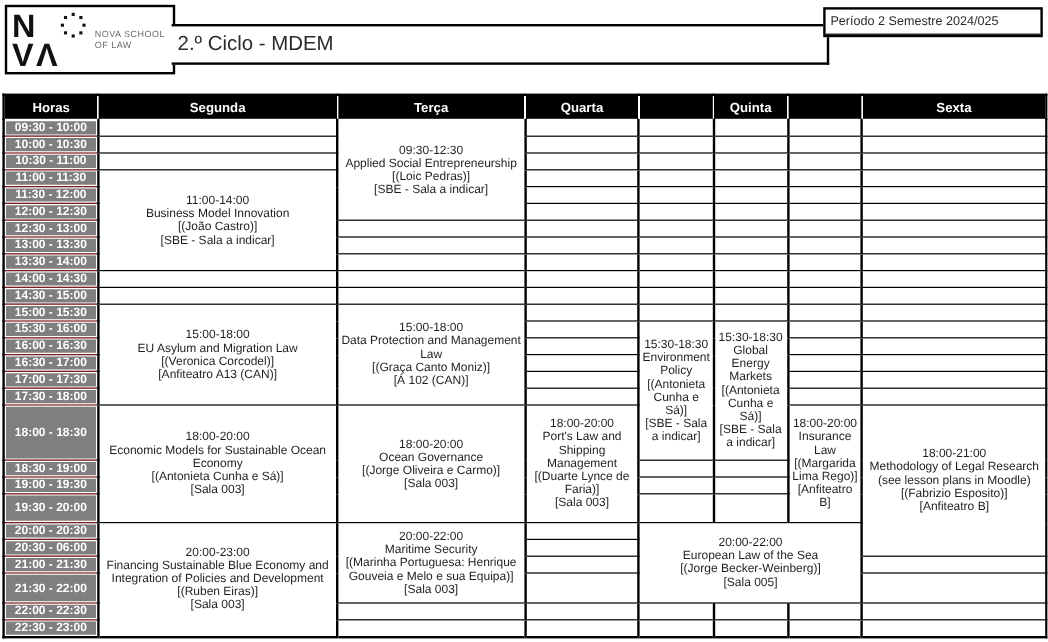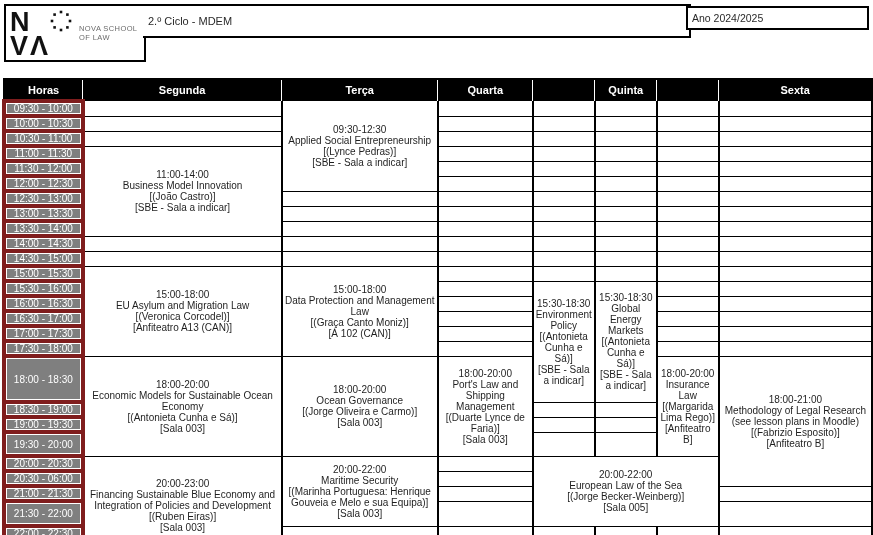--- a/index.html
+++ b/index.html
@@ -7,43 +7,43 @@
     width:873px;height:535px;position:relative;background:#fff;
     font-family:"Liberation Sans",sans-serif;color:#1a1a1a;overflow:hidden;
   }
   
   .logo-box{
     position:absolute;left:4px;top:4px;width:135px;height:54px;
     border:2px solid #000;background:#fff;display:flex;align-items:center;gap:4px;padding-left:3px;
   }
   .logo-text{font-size:7.5px;line-height:9px;color:#6b6b6b;letter-spacing:.4px;}
   .program-cell{
-    position:absolute;left:143px;top:4px;width:541px;height:30px;
+    position:absolute;left:143px;top:20px;width:541px;height:30px;
     border:2px solid #000;border-left:none;display:flex;align-items:center;
-    padding-left:5px;font-size:11px;color:#2a2a2a;background:#fff;
+    padding-left:5px;font-size:17px;color:#2a2a2a;background:#fff;
   }
   .period-box{
     position:absolute;left:686px;top:6px;width:179px;border:2px solid #000;background:#fff;
   }
   .period-row{height:20px;font-size:10.5px;color:#2a2a2a;display:flex;align-items:center;padding-left:4px;}
   .period-row.first{border-bottom:1.5px solid #000;}
   
   table.schedule{
     position:absolute;left:2px;top:78px;border-collapse:collapse;table-layout:fixed;
     border:2.5px solid #000;background:#fff;
   }
   th{
     background:#000;color:#fff;font-size:11px;font-weight:bold;
     border:1px solid #fff;padding:1px;height:17px;overflow:hidden;
   }
   td{padding:0;overflow:hidden;}
   td.day{border:1px solid #000;border-left:2px solid #000;background:#fff;}
   td.horas{
-    background:#7f7f7f;border:4px solid #7f1d1d;box-shadow:inset 0 0 0 1px #fff;
-    color:#fff;font-weight:normal;font-size:10px;text-align:center;vertical-align:middle;
+    background:#7f7f7f;border:1px solid #7f1d1d;box-shadow:inset 0 0 0 1px #fff;
+    color:#fff;font-weight:bold;font-size:10px;text-align:center;vertical-align:middle;
   }
   td.block{
     border:1px solid #000;border-left:2px solid #000;background:#fff;
     font-size:10px;line-height:11px;color:#1f1f1f;
     text-align:center;vertical-align:middle;padding:0 2px;
   }
 </style>
 </head>
 <body>
 
@@ -65,21 +65,21 @@
   </svg>
   <div class="logo-text">
     <div>NOVA SCHOOL</div>
     <div>OF LAW</div>
   </div>
 </div>
 
 <div class="program-cell">2.º Ciclo - MDEM</div>
 
 <div class="period-box">
-  <div class="period-row">Ano 2024/2025</div>
+  <div class="period-row first">Período 2 Semestre 2024/025</div>
 </div>
 
 <table class="schedule" id="schedule-table">
   <colgroup id="cg">
       <col style="width: 79px;">
       <col style="width: 200px;">
       <col style="width: 157px;">
       <col style="width: 95px;">
       <col style="width: 60px;">
       <col style="width: 62px;">
@@ -98,21 +98,21 @@
         <th>Sexta</th>
       </tr>
     </thead>
   <tbody id="tbody">
       <tr style="height: 14px;">
         <td class="horas">09:30 - 10:00</td>
         <td class="day"></td>
         <td class="block" rowspan="6" colspan="1">
           <div>09:30-12:30</div>
           <div>Applied Social Entrepreneurship</div>
-          <div>[(Lynce Pedras)]</div>
+          <div>[(Loic Pedras)]</div>
           <div>[SBE - Sala a indicar]</div>
         </td>
         <td class="day"></td>
         <td class="day"></td>
         <td class="day"></td>
         <td class="day"></td>
         <td class="day"></td>
       </tr>
       <tr style="height: 14px; padding-left: 30px;">
         <td class="horas">10:00 - 10:30</td>

